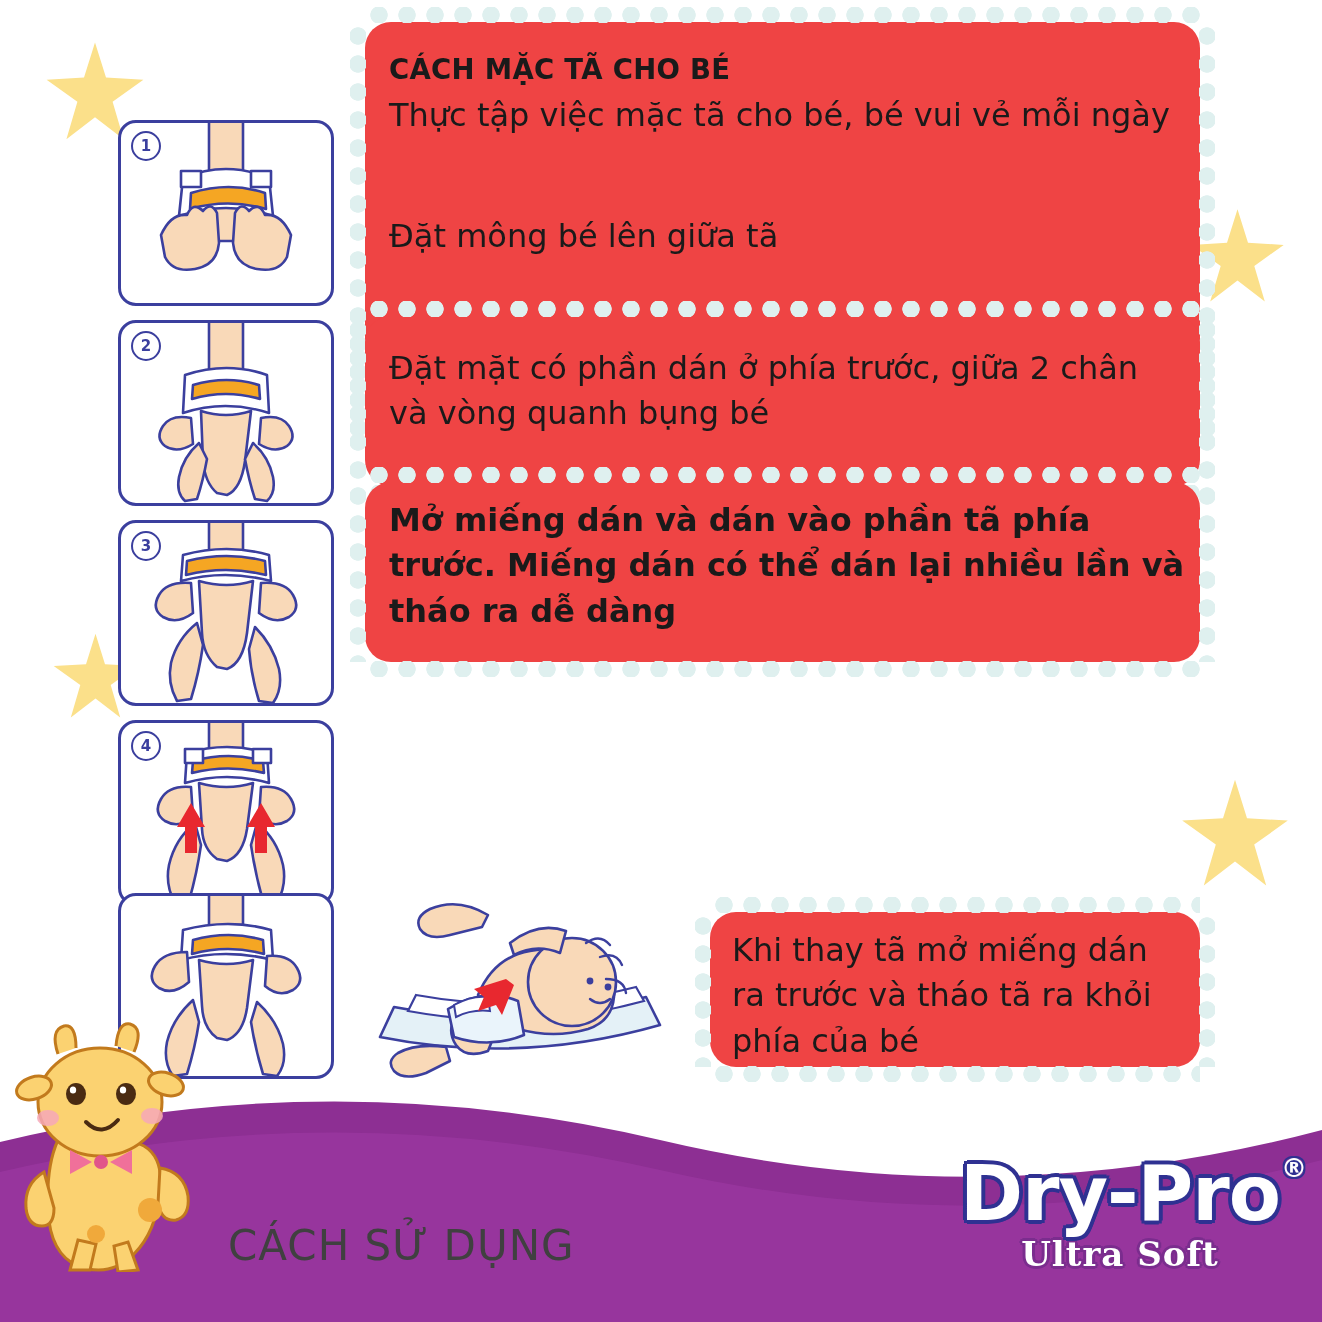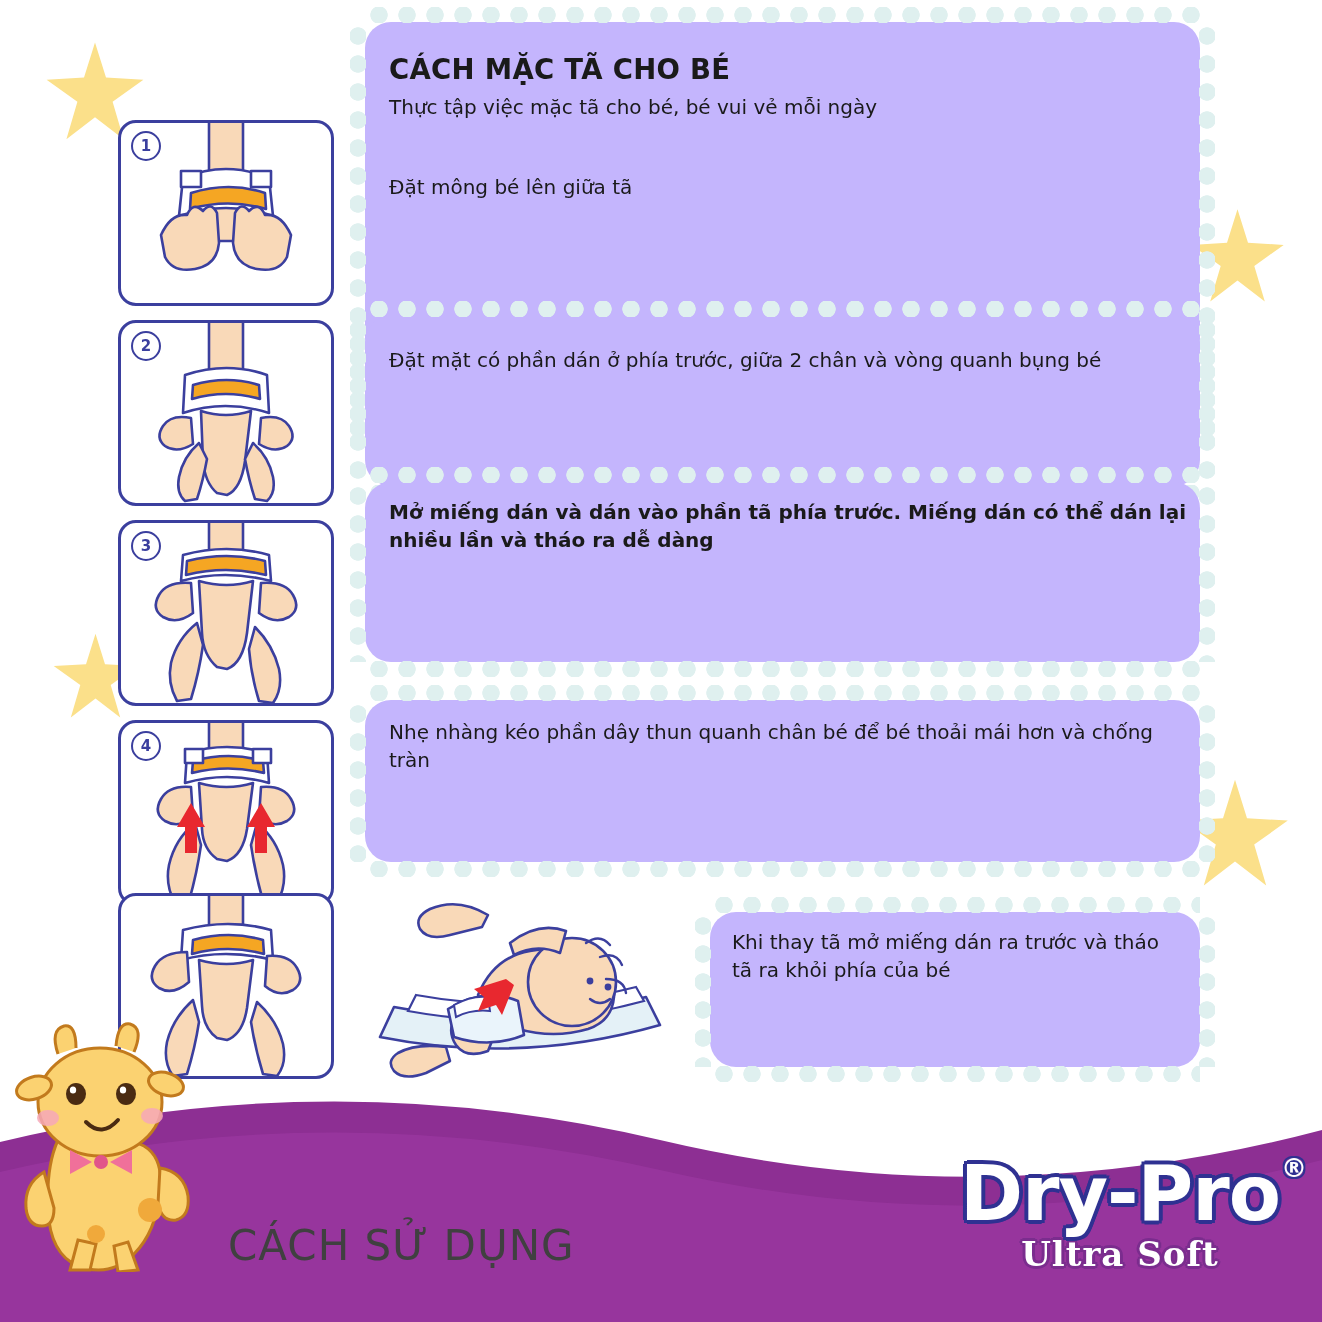--- a/index.html
+++ b/index.html
@@ -50,36 +50,36 @@
 
   
   .cloud{
     position:absolute;
     background:#dff0ef;
     border-radius:26px;
   }
   .cloud::before,.cloud::after{content:"";position:absolute;}
   .cloud-text{
     position:relative;
-    font-size:20px;
+    font-size:32px;
     color:#1a1a1a;
     line-height:1.42;
     padding:0 0 0 0;
   }
   .cloud-title{
     font-weight:bold;
     font-size:27.5px;
     letter-spacing:.3px;
     margin-bottom:4px;
   }
 
   
   .scallop{
     position:absolute;
-    background:#c4b5fd;
+    background:#ef4444;
   }
   .scallop .bumps-top,.scallop .bumps-bottom{
     position:absolute;left:0;right:0;height:16px;
     background-image:radial-gradient(circle at 14px 8px, #dff0ef 8.4px, transparent 9px);
     background-size:28px 16px;
     background-repeat:repeat-x;
   }
   .scallop .bumps-top{top:-15px;}
   .scallop .bumps-bottom{bottom:-15px;transform:scaleY(-1);}
   .scallop .bumps-left,.scallop .bumps-right{
@@ -279,21 +279,21 @@
   </div>
 
   <div class="cloud scallop" style="left:365px;top:22px;width:835px;height:420px;">
     <span class="bumps-top"></span>
       <span class="bumps-bottom"></span>
     <span class="bumps-left"></span>
       <span class="bumps-right"></span>
     <div style="position:absolute;left:24px;top:28px;width:790px;">
       <div class="cloud-text cloud-title">CÁCH MẶC TÃ CHO BÉ</div>
       <div class="cloud-text">Thực tập việc mặc tã cho bé, bé vui vẻ mỗi ngày</div>
-      <div class="cloud-text" style="margin-top:52px;">Đặt mông bé lên giữa tã</div>
+      <div class="cloud-text" style="margin-top:76px;">Đặt mông bé lên giữa tã</div>
     </div>
   </div>
 
   <div class="cloud scallop" style="left:365px;top:316px;width:835px;height:170px;">
     <span class="bumps-top"></span>
       <span class="bumps-bottom"></span>
     <span class="bumps-left"></span>
       <span class="bumps-right"></span>
     <div style="position:absolute;left:24px;top:30px;width:790px;">
       <div class="cloud-text">Đặt mặt có phần dán ở phía trước, giữa 2 chân và vòng quanh bụng bé</div>
@@ -303,29 +303,20 @@
   <div class="cloud scallop" style="left:365px;top:482px;width:835px;height:180px;font-weight:bold;">
     <span class="bumps-top"></span>
       <span class="bumps-bottom"></span>
     <span class="bumps-left"></span>
       <span class="bumps-right"></span>
     <div style="position:absolute;left:24px;top:16px;width:800px;">
       <div class="cloud-text">Mở miếng dán và dán vào phần tã phía trước. Miếng dán có thể dán lại nhiều lần và tháo ra dễ dàng</div>
     </div>
   </div>
 
-  <div class="cloud scallop" style="left:365px;top:700px;width:835px;height:162px;">
-    <span class="bumps-top"></span>
-      <span class="bumps-bottom"></span>
-    <span class="bumps-left"></span>
-      <span class="bumps-right"></span>
-    <div style="position:absolute;left:24px;top:18px;width:800px;">
-      <div class="cloud-text">Nhẹ nhàng kéo phần dây thun quanh chân bé để bé thoải mái hơn và chống tràn</div>
-    </div>
-  </div>
 
   <div class="cloud scallop" style="left:710px;top:912px;width:490px;height:155px;">
     <span class="bumps-top"></span>
       <span class="bumps-bottom"></span>
     <span class="bumps-left"></span>
       <span class="bumps-right"></span>
     <div style="position:absolute;left:22px;top:16px;width:450px;">
       <div class="cloud-text">Khi thay tã mở miếng dán ra trước và tháo tã ra khỏi phía của bé</div>
     </div>
   </div>

